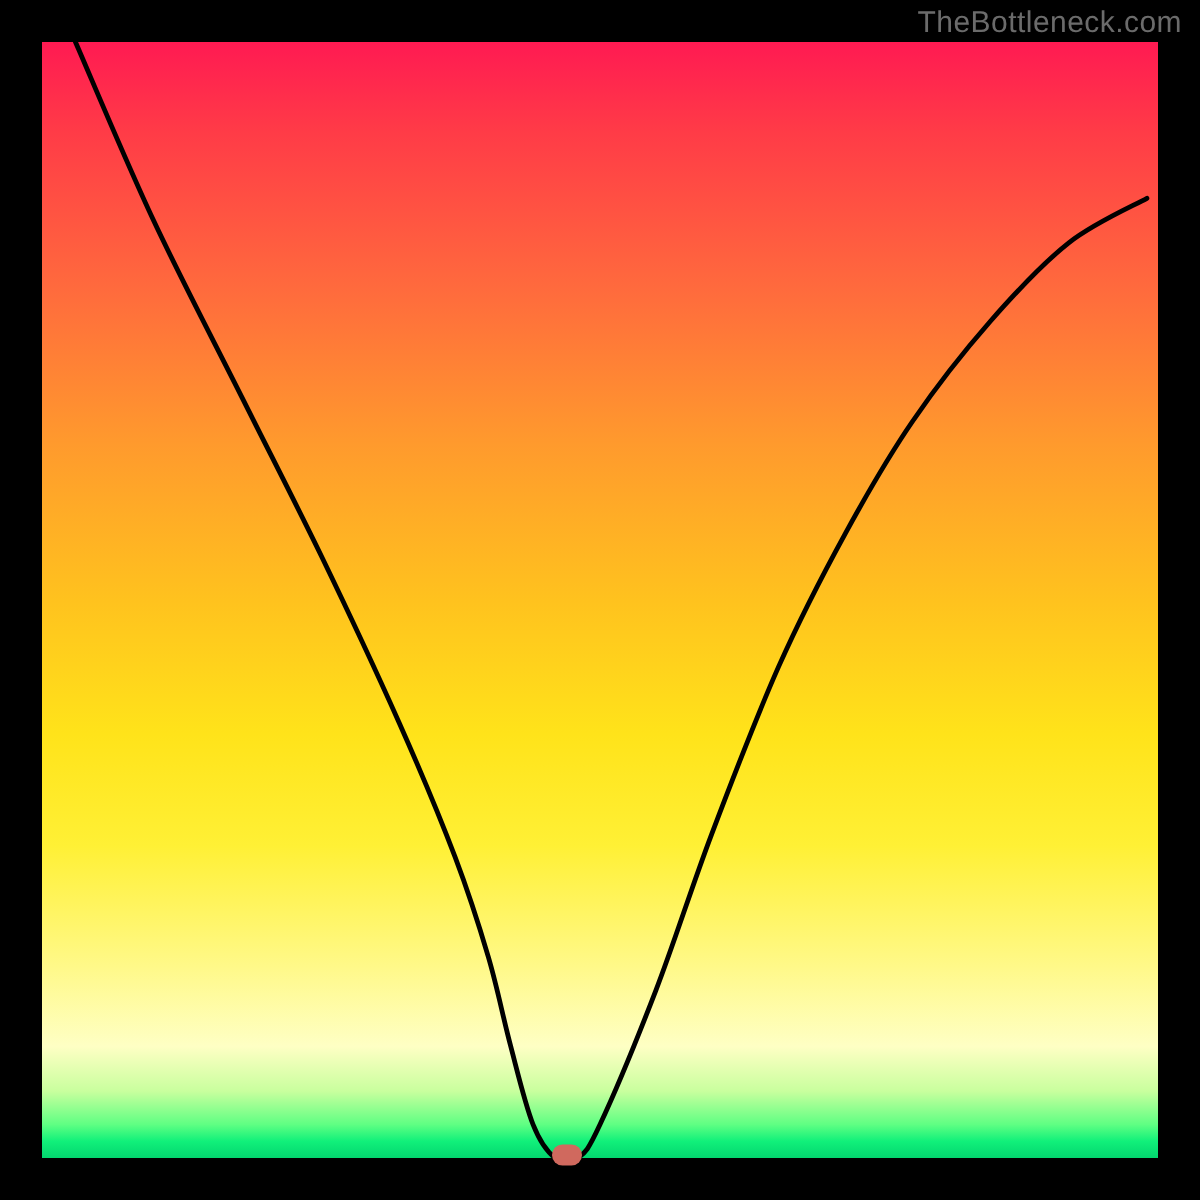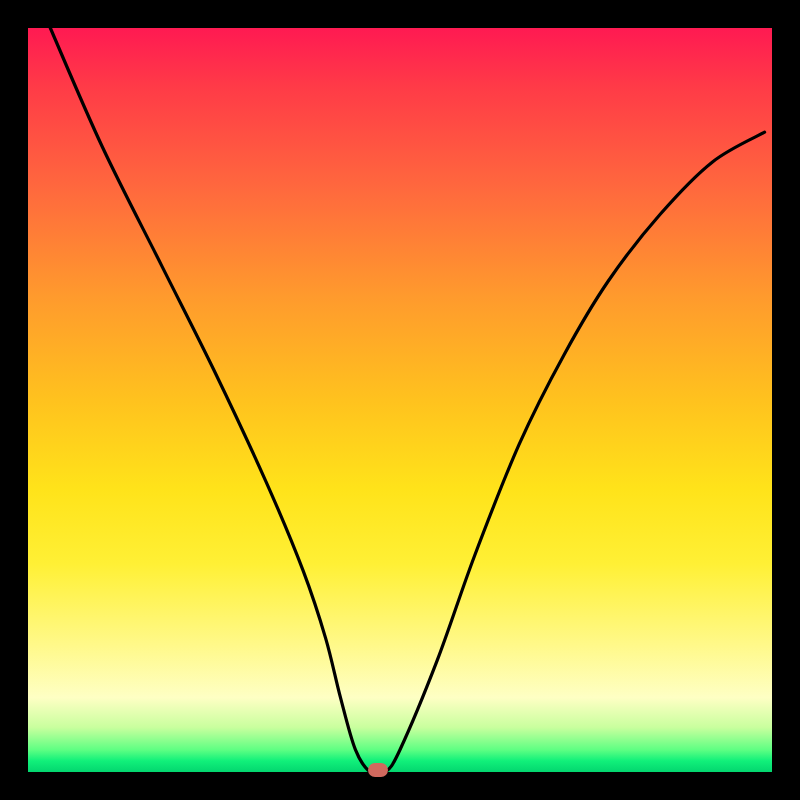--- a/index.html
+++ b/index.html
@@ -65,20 +65,21 @@
     width: 20px;
     height: 14px;
     border-radius: 7px;
     background: #d0695e;
   }
 </style>
 </head>
 <body>
 
 <div class="frame">
+  <div class="watermark">TheBottleneck.com</div>
 
   <div class="plot">
     <svg class="curve" viewBox="0 0 744 744" preserveAspectRatio="none">
       <path id="curve-path" fill="none" stroke="#000" stroke-width="3.2" stroke-linecap="round" stroke-linejoin="round" d="M 22.3 0.0 C 31.0 19.8, 55.8 79.4, 74.4 119.0 C 93.0 158.7, 115.3 200.9, 133.9 238.1 C 152.5 275.3, 168.6 306.3, 186.0 342.2 C 203.4 378.2, 223.2 420.4, 238.1 453.8 C 253.0 487.3, 265.4 517.1, 275.3 543.1 C 285.2 569.2, 291.4 589.0, 297.6 610.1 C 303.8 631.2, 307.5 651.0, 312.5 669.6 C 317.4 688.2, 322.4 709.3, 327.4 721.7 C 332.3 734.1, 337.3 740.3, 342.2 744.0 C 347.2 747.7, 352.2 747.7, 357.1 744.0 C 362.1 740.3, 363.3 740.3, 372.0 721.7 C 380.7 703.1, 396.8 664.6, 409.2 632.4 C 421.6 600.2, 432.8 564.2, 446.4 528.2 C 460.0 492.3, 476.2 450.1, 491.0 416.6 C 505.9 383.2, 520.8 354.6, 535.7 327.4 C 550.6 300.1, 564.2 276.5, 580.3 253.0 C 596.4 229.4, 615.0 205.8, 632.4 186.0 C 649.8 166.2, 667.1 147.6, 684.5 133.9 C 701.8 120.3, 727.9 109.1, 736.6 104.2"></path>
     </svg>
     <div class="marker" id="marker" style="left: 339.68px; top: 735px;"></div>
   </div>
 </div>
 
 </body></html>

